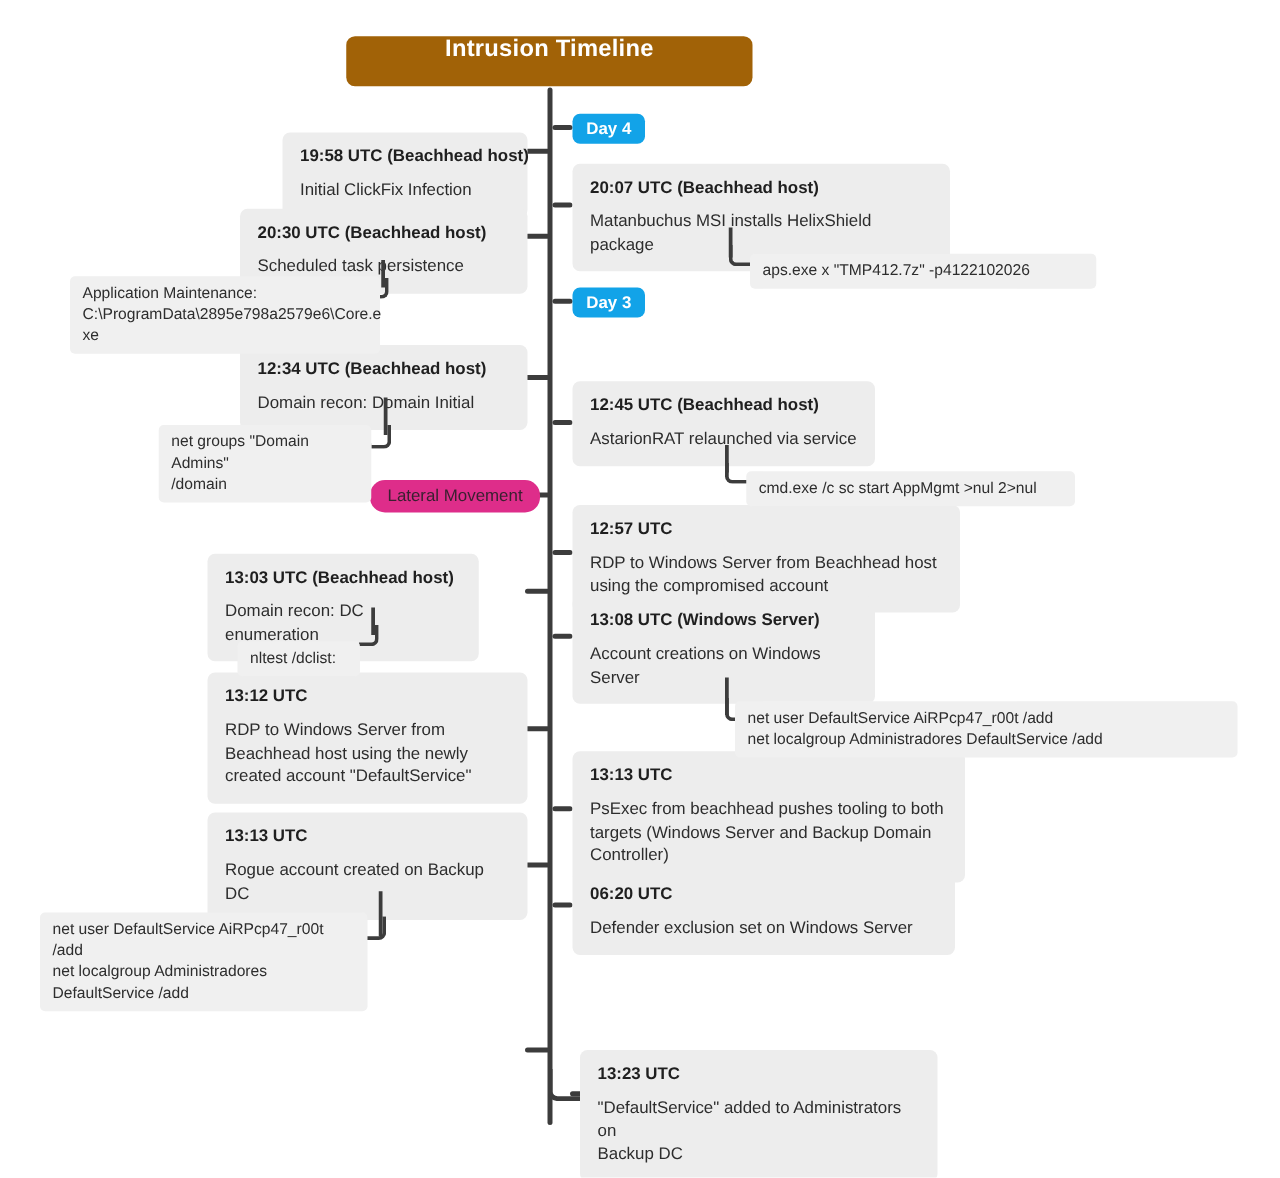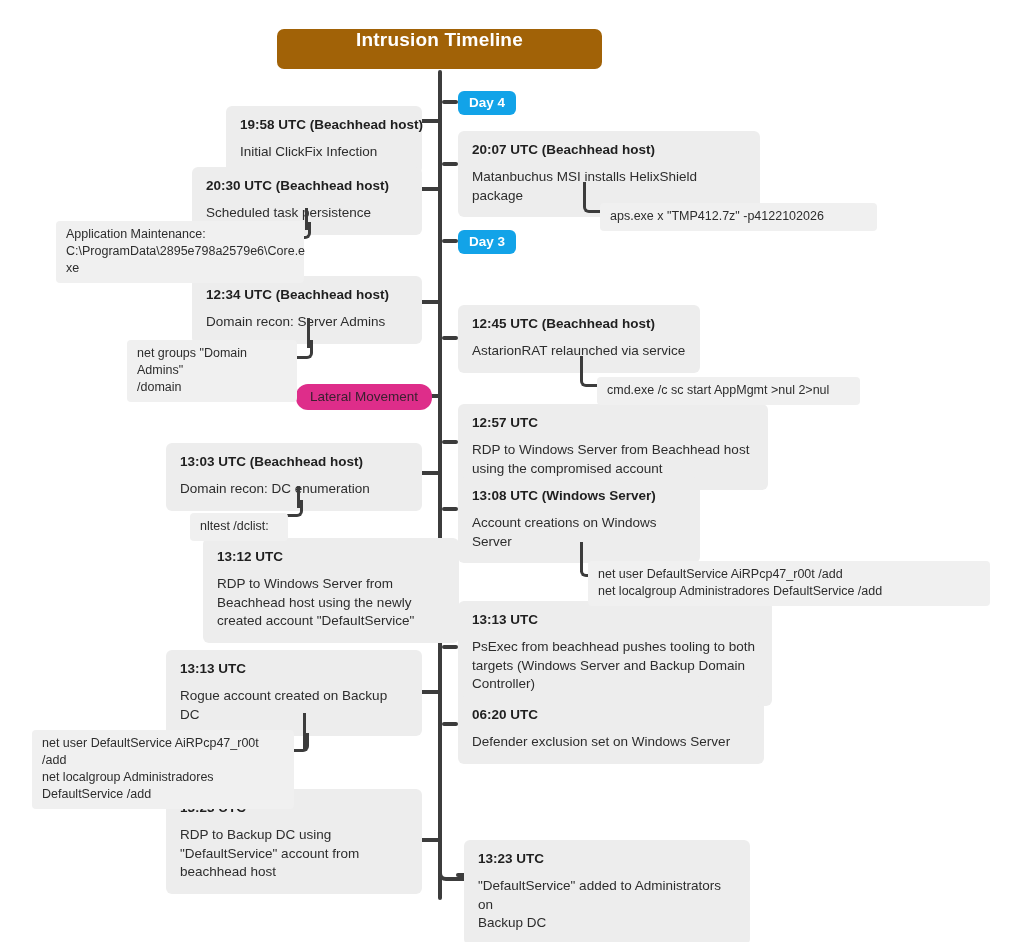--- a/index.html
+++ b/index.html
@@ -152,46 +152,46 @@
     <p class="d">Matanbuchus MSI installs HelixShield package</p>
   </div>
 
   <div class="card" style="left:192px;top:167px;width:230px;">
     <p class="t">20:30 UTC (Beachhead host)</p>
     <p class="d">Scheduled task persistence</p>
   </div>
 
   <div class="card" style="left:192px;top:276px;width:230px;">
     <p class="t">12:34 UTC (Beachhead host)</p>
-    <p class="d">Domain recon: Server Admins</p>
+    <p class="d">Domain recon: Domain Initial</p>
   </div>
 
   <div class="card" style="left:458px;top:305px;width:242px;">
     <p class="t">12:45 UTC (Beachhead host)</p>
     <p class="d">AstarionRAT relaunched via service</p>
   </div>
 
   <div class="card" style="left:458px;top:404px;width:310px;">
     <p class="t">12:57 UTC</p>
     <p class="d">RDP to Windows Server from Beachhead host
 using the compromised account</p>
   </div>
 
-  <div class="card" style="left:166px;top:443px;width:256px;">
+  <div class="card" style="left:166px;top:443px;width:217px;">
     <p class="t">13:03 UTC (Beachhead host)</p>
     <p class="d">Domain recon: DC enumeration</p>
   </div>
 
   <div class="card" style="left:458px;top:477px;width:242px;">
     <p class="t">13:08 UTC (Windows Server)</p>
     <p class="d">Account creations on Windows
 Server</p>
   </div>
 
-  <div class="card" style="left:166px;top:538px;width:256px;margin-left:37px;">
+  <div class="card" style="left:166px;top:538px;width:256px;">
     <p class="t">13:12 UTC</p>
     <p class="d">RDP to Windows Server from
 Beachhead host using the newly
 created account "DefaultService"</p>
   </div>
 
   <div class="card" style="left:458px;top:601px;width:314px;">
     <p class="t">13:13 UTC</p>
     <p class="d">PsExec from beachhead pushes tooling to both
 targets (Windows Server and Backup Domain
@@ -202,26 +202,20 @@
     <p class="t">13:13 UTC</p>
     <p class="d">Rogue account created on Backup
 DC</p>
   </div>
 
   <div class="card" style="left:458px;top:696px;width:306px;">
     <p class="t">06:20 UTC</p>
     <p class="d">Defender exclusion set on Windows Server</p>
   </div>
 
-  <div class="card" style="left:166px;top:789px;width:256px;">
-    <p class="t">13:23 UTC</p>
-    <p class="d">RDP to Backup DC using
-"DefaultService" account from
-beachhead host</p>
-  </div>
 
   <div class="card" style="left:464px;top:840px;width:286px;">
     <p class="t">13:23 UTC</p>
     <p class="d">"DefaultService" added to Administrators on
 Backup DC</p>
   </div>
 
   <div class="elbow" style="left:305px;top:208px;width:0;height:22px;border-left-width:3px;"></div>
   <div class="elbow" style="left:296px;top:222px;width:12px;height:14px;border-right-width:3px;border-bottom-width:3px;border-bottom-right-radius:6px;"></div>
   <div class="note" style="left:56px;top:221px;width:248px;">Application Maintenance:

